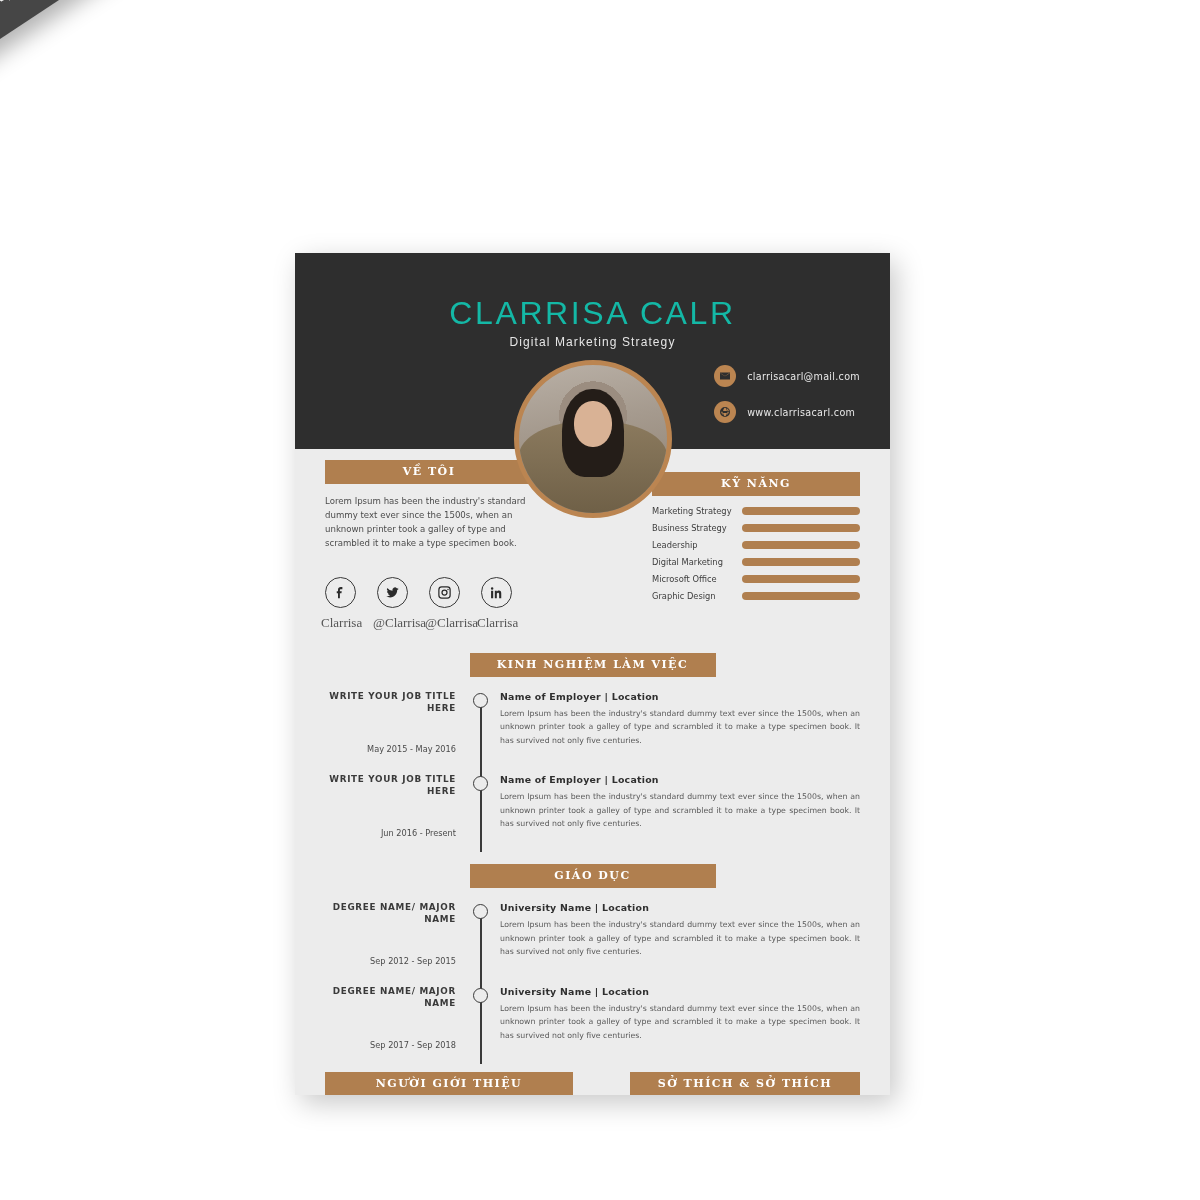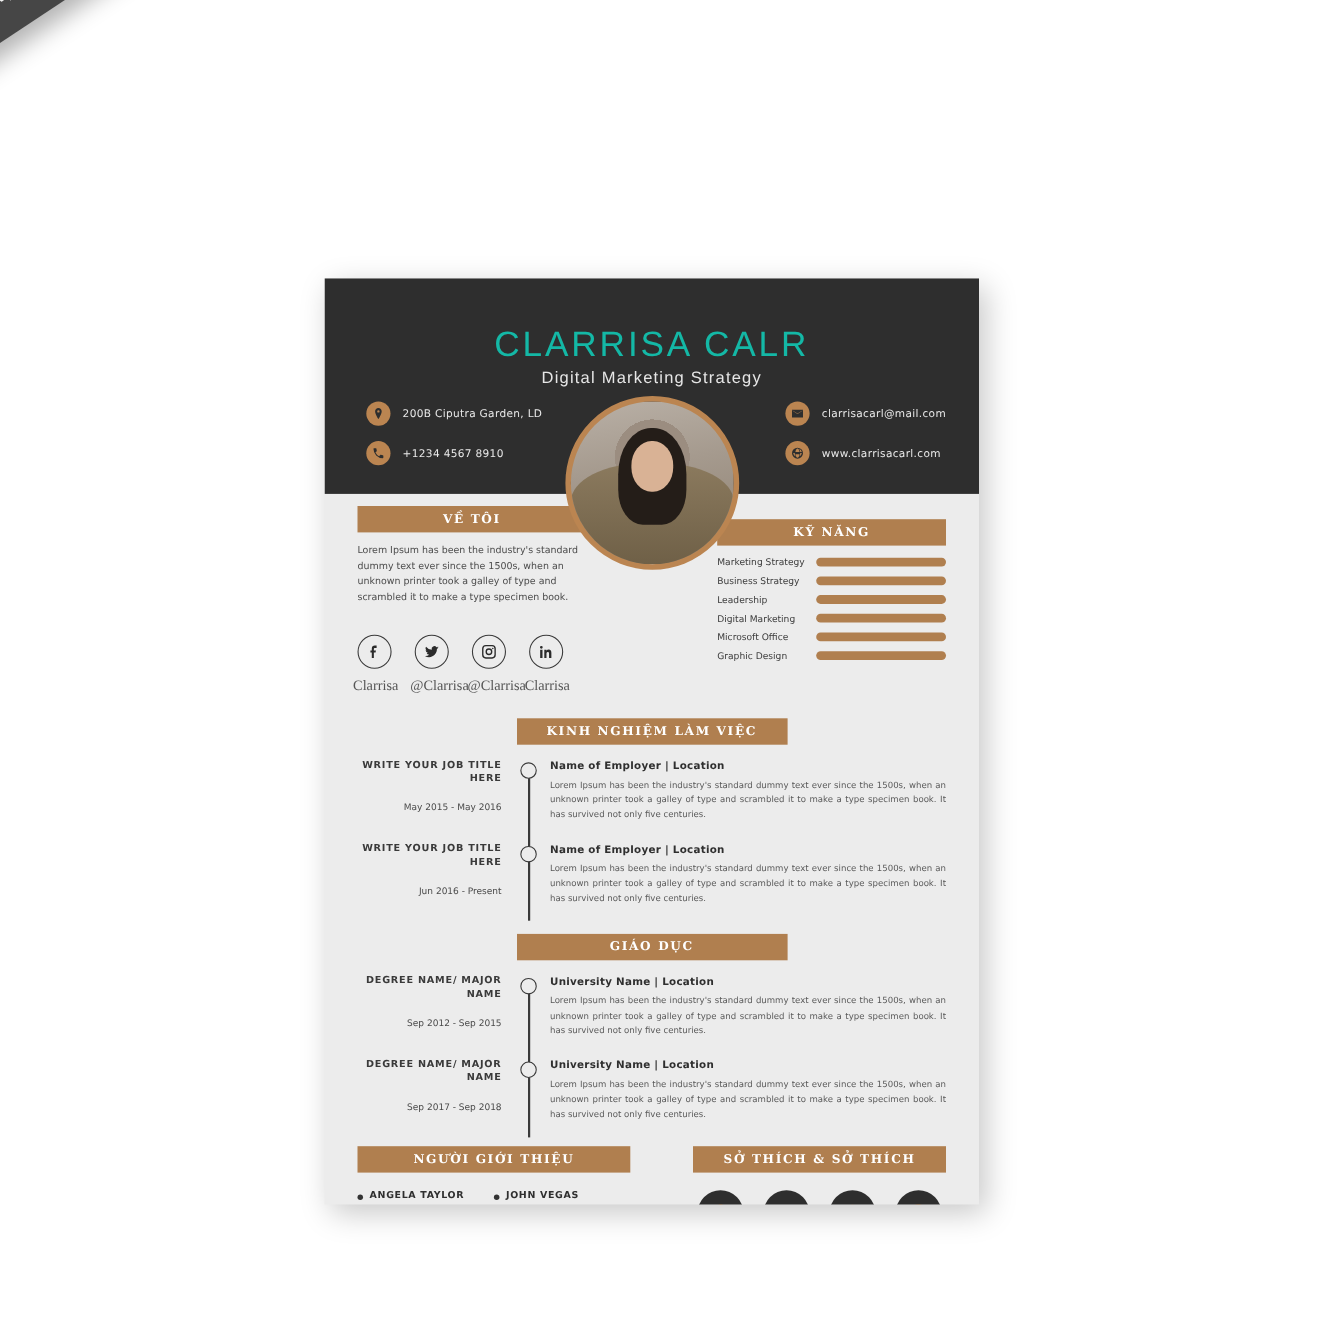--- a/index.html
+++ b/index.html
@@ -52,21 +52,21 @@
     text-align:center;
     color:#14b8a6;
     font-size:32px;
     letter-spacing:2.6px;
     font-weight:normal;
     font-family:"Liberation Sans", sans-serif;
   }
   .role{
     text-align:center;
     color:#e6e6e6;
-    font-size:15px;
+    font-size:12px;
     letter-spacing:1.1px;
     margin-top:3px;
     font-family:"Liberation Sans", sans-serif;
   }
   .contact-row{
     position:absolute;
     top:112px;
     display:flex; flex-direction:column; gap:14px;
   }
   .contact-left{ left:38px; }
@@ -185,21 +185,21 @@
   .tl-item{ display:flex; margin-bottom:20px; position:relative; }
   .tl-left{
     width:143px; text-align:right; padding-right:12px; flex:0 0 143px;
   }
   .tl-title{
     font-size:8.8px; font-weight:bold; color:#3a3a3a;
     letter-spacing:.7px; line-height:1.35;
     font-family:"DejaVu Sans", sans-serif;
   }
   .tl-date{
-    font-size:8.2px; color:#4a4a4a; margin-top:14px;
+    font-size:8.2px; color:#4a4a4a; margin-top:30px;
     font-family:"DejaVu Sans", sans-serif;
   }
   .tl-dot{
     position:absolute; left:148px; top:2px;
     width:15px; height:15px; border-radius:50%;
     border:1.6px solid #3a3a3a; background:#ececec; z-index:3;
   }
   .tl-right{ padding-left:32px; flex:1; }
   .tl-org{
     font-size:9.4px; color:#2f2f2f; letter-spacing:.25px;
@@ -250,38 +250,20 @@
 <div id="watermark">
   <span>IMAGES NOT INCLUDED</span>
 </div>
 
 <div id="page">
 
   <div class="header">
     <div class="name">CLARRISA CALR</div>
     <div class="role">Digital Marketing Strategy</div>
 
-    <div class="contact-row contact-left">
-      <div class="contact-item">
-        <span class="cicon">
-          <svg viewBox="0 0 24 24">
-              <path d="M12 2C8.7 2 6 4.7 6 8c0 4.5 6 14 6 14s6-9.5 6-14c0-3.3-2.7-6-6-6zm0 8.2A2.2 2.2 0 1112 5.8a2.2 2.2 0 010 4.4z"></path>
-            </svg>
-        </span>
-        <span class="ctext">200B Ciputra Garden, LD</span>
-      </div>
-      <div class="contact-item">
-        <span class="cicon">
-          <svg viewBox="0 0 24 24">
-              <path d="M6.6 10.8a15 15 0 006.6 6.6l2.2-2.2c.3-.3.7-.4 1-.2 1.2.4 2.4.6 3.6.6.6 0 1 .4 1 1V20c0 .6-.4 1-1 1A17 17 0 013 4c0-.6.4-1 1-1h3.5c.6 0 1 .4 1 1 0 1.3.2 2.5.6 3.6.1.3 0 .7-.2 1l-2.3 2.2z"></path>
-            </svg>
-        </span>
-        <span class="ctext">+1234 4567 8910</span>
-      </div>
-    </div>
 
     <div class="contact-row contact-right">
       <div class="contact-item">
         <span class="cicon">
           <svg viewBox="0 0 24 24">
               <path d="M2 5h20v14H2V5zm10 7L3.2 6.3 3 6.2V7l9 5.6L21 7v-.8L12 12z"></path>
               <path d="M3 18l6-5 3 2 3-2 6 5H3z"></path>
             </svg>
         </span>
         <span class="ctext">clarrisacarl@mail.com</span>

